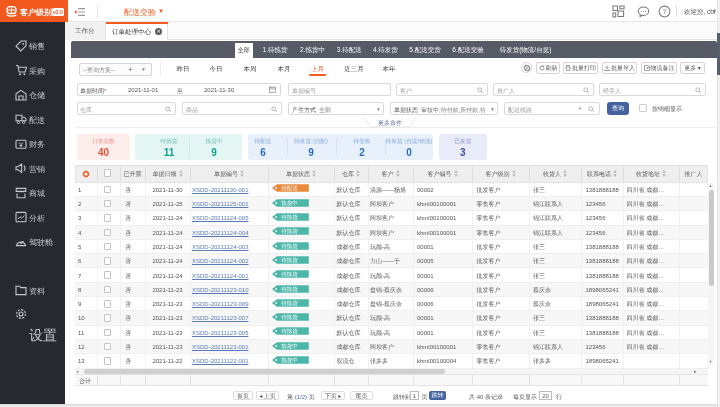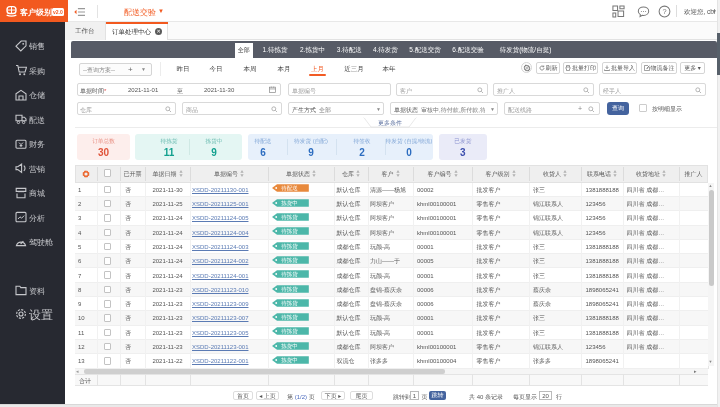--- a/index.html
+++ b/index.html
@@ -411,21 +411,21 @@
     </svg>
     <div style="position:absolute;left:29px;top:237.0px;font-size:8px;color:#c6c7cb;">驾驶舱</div>
     <svg width="12" height="12" viewBox="0 0 12 12" style="position:absolute;left:15px;top:284.0px;">
       <path d="M1 2.2 h3.8 l1 1.4 H11 V10.6 H1 Z" fill="none" stroke="#c6c7cb" stroke-width="1.1"></path>
     </svg>
     <div style="position:absolute;left:29px;top:285.5px;font-size:8px;color:#c6c7cb;">资料</div>
     <svg width="12" height="12" viewBox="0 0 12 12" style="position:absolute;left:15px;top:307.5px;">
       <circle cx="6" cy="6" r="2" fill="none" stroke="#c6c7cb" stroke-width="1.1"></circle>
       <circle cx="6" cy="6" r="4.4" fill="none" stroke="#c6c7cb" stroke-width="1.1" stroke-dasharray="2.2 1.2"></circle>
     </svg>
-    <div style="position:absolute;left:29px;top:307px;font-size:12px;color:#c6c7cb;">设置</div>
+    <div style="position:absolute;left:29px;top:327px;font-size:14px;color:#c6c7cb;">设置</div>
 <div style="position:absolute;left:70.5px;top:41px;width:646px;height:16.5px;background:#575b66;border-radius:2px 2px 0 0;"></div>
     <div style="position:absolute;left:234.7px;top:43px;width:18.2px;height:14.5px;background:#fff;"></div>
     <div style="position:absolute;left:234.7px;top:45.5px;width:18.2px;text-align:center;font-size:6px;color:#333;">全部</div>
     <div style="position:absolute;left:220.0px;top:45.5px;width:110px;text-align:center;font-size:6.5px;color:#fff;">1.待拣货</div>
     <div style="position:absolute;left:257.5px;top:45.5px;width:110px;text-align:center;font-size:6.5px;color:#fff;">2.拣货中</div>
     <div style="position:absolute;left:294.3px;top:45.5px;width:110px;text-align:center;font-size:6.5px;color:#fff;">3.待配送</div>
     <div style="position:absolute;left:330.4px;top:45.5px;width:110px;text-align:center;font-size:6.5px;color:#fff;">4.待发货</div>
     <div style="position:absolute;left:370.0px;top:45.5px;width:110px;text-align:center;font-size:6.5px;color:#fff;">5.配送交货</div>
     <div style="position:absolute;left:413.0px;top:45.5px;width:110px;text-align:center;font-size:6.5px;color:#fff;">6.配送交验</div>
     <div style="position:absolute;left:470.5px;top:45.5px;width:110px;text-align:center;font-size:6.5px;color:#fff;">待发货(物流/自提)</div>
@@ -525,21 +525,21 @@
     <div style="position:absolute;left:607px;top:101.5px;width:22px;height:13.5px;background:#44639e;border-radius:3px;color:#fff;font-size:6px;text-align:center;line-height:13.5px;">查询</div>
     <div style="position:absolute;left:639px;top:103.5px;width:8px;height:8px;border:1px solid #ccc;background:#fff;border-radius:1px;"></div>
     <div style="position:absolute;left:652.0px;top:104.5px;font-size:6px;color:#555;white-space:nowrap;">按明细显示</div>
     <svg width="54" height="11" viewBox="0 0 54 11" style="position:absolute;left:363px;top:117.1px;">
       <path d="M0.5 0 H53.5 L46 10 H8 Z" fill="#fff" stroke="#e2e2e2" stroke-width="0.8"></path>
       <path d="M0.5 0.4 H53.5" stroke="#fff" stroke-width="1.2"></path>
       <text x="27" y="7.8" font-size="6" fill="#5a6f9e" text-anchor="middle" font-family="Liberation Sans">更多条件</text>
     </svg>
 <div style="position:absolute;left:77.0px;top:133.5px;width:53.0px;height:26.8px;background:#fdeeec;border-radius:3px;"></div>
     <div style="position:absolute;left:58.5px;top:138px;width:90px;text-align:center;font-size:5.7px;color:#e89084;">订单总数</div>
-    <div style="position:absolute;left:58.5px;top:146.5px;width:90px;text-align:center;font-size:10px;font-weight:bold;color:#e0543a;">30</div>
+    <div style="position:absolute;left:58.5px;top:146.5px;width:90px;text-align:center;font-size:10px;font-weight:bold;color:#e0543a;">40</div>
     <div style="position:absolute;left:134.7px;top:133.5px;width:107.5px;height:26.8px;background:#e4f6f3;border-radius:3px;"></div>
     <div style="position:absolute;left:124.0px;top:138px;width:90px;text-align:center;font-size:5.7px;color:#6cbcb1;">待拣货</div>
     <div style="position:absolute;left:124.0px;top:146.5px;width:90px;text-align:center;font-size:10px;font-weight:bold;color:#13a08e;">11</div>
     <div style="position:absolute;left:169.0px;top:138px;width:90px;text-align:center;font-size:5.7px;color:#6cbcb1;">拣货中</div>
     <div style="position:absolute;left:169.0px;top:146.5px;width:90px;text-align:center;font-size:10px;font-weight:bold;color:#13a08e;">9</div>
     <div style="position:absolute;left:188.5px;top:139px;width:1px;height:16px;background:#cfe9e4;"></div>
     <div style="position:absolute;left:248.2px;top:133.5px;width:185.0px;height:26.8px;background:#e7f0fb;border-radius:3px;"></div>
     <div style="position:absolute;left:218.0px;top:138px;width:90px;text-align:center;font-size:5.7px;color:#85a9d8;">待配送</div>
     <div style="position:absolute;left:218.0px;top:146.5px;width:90px;text-align:center;font-size:10px;font-weight:bold;color:#2d6dc0;">6</div>
     <div style="position:absolute;left:266.0px;top:138px;width:90px;text-align:center;font-size:5.7px;color:#85a9d8;">待发货 (自配)</div>

